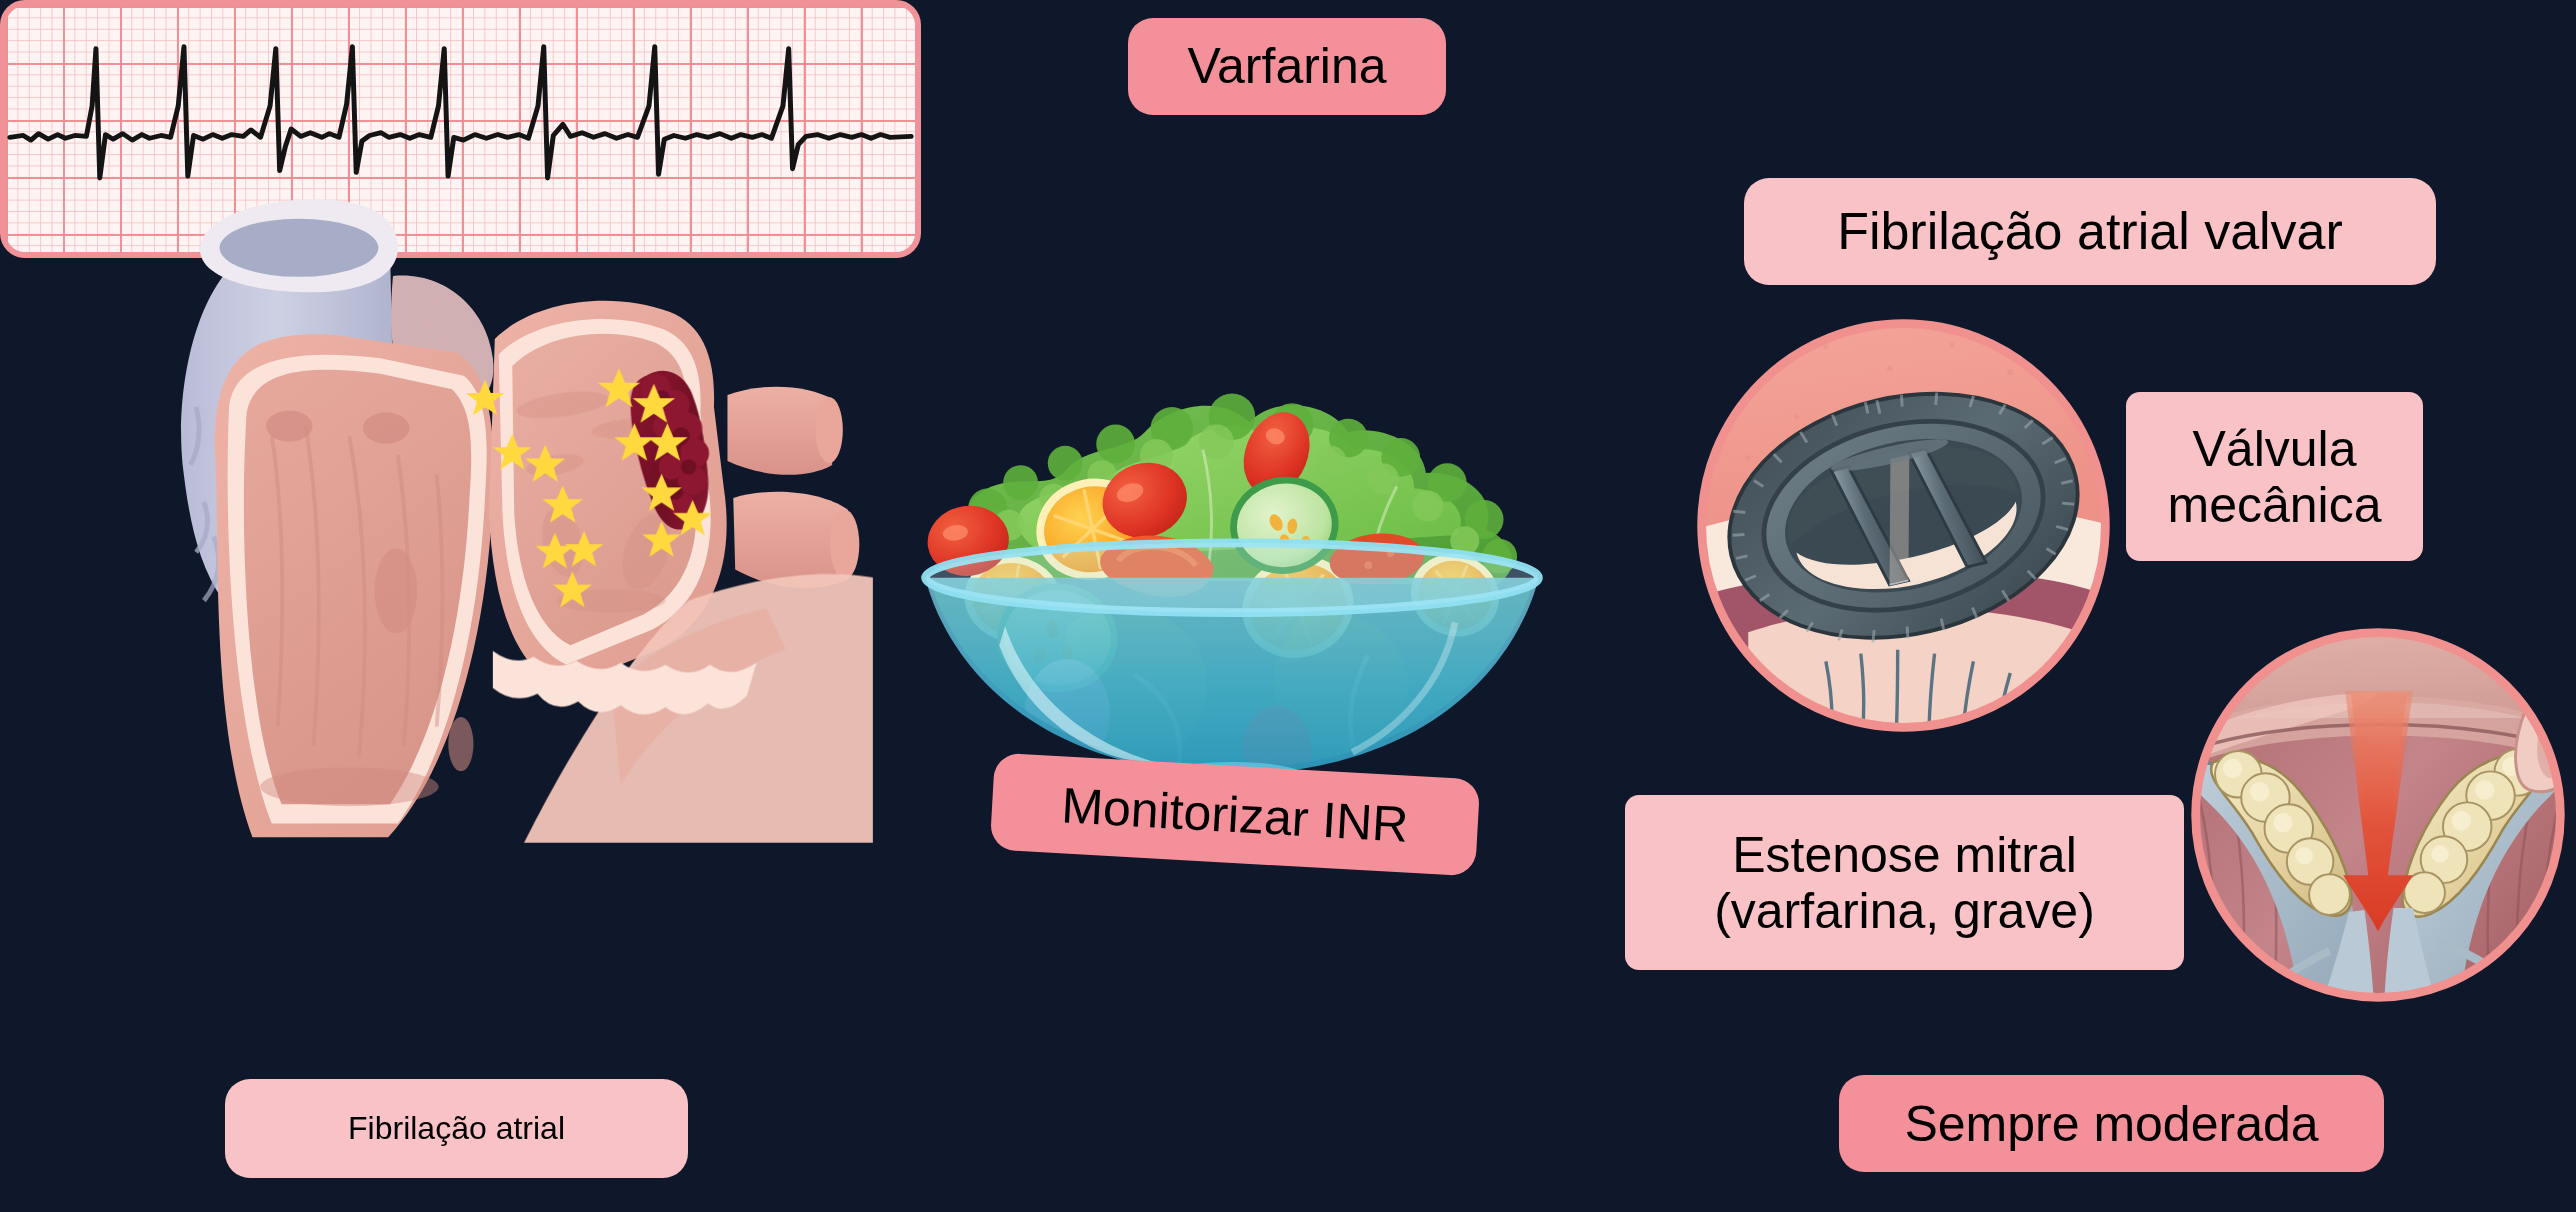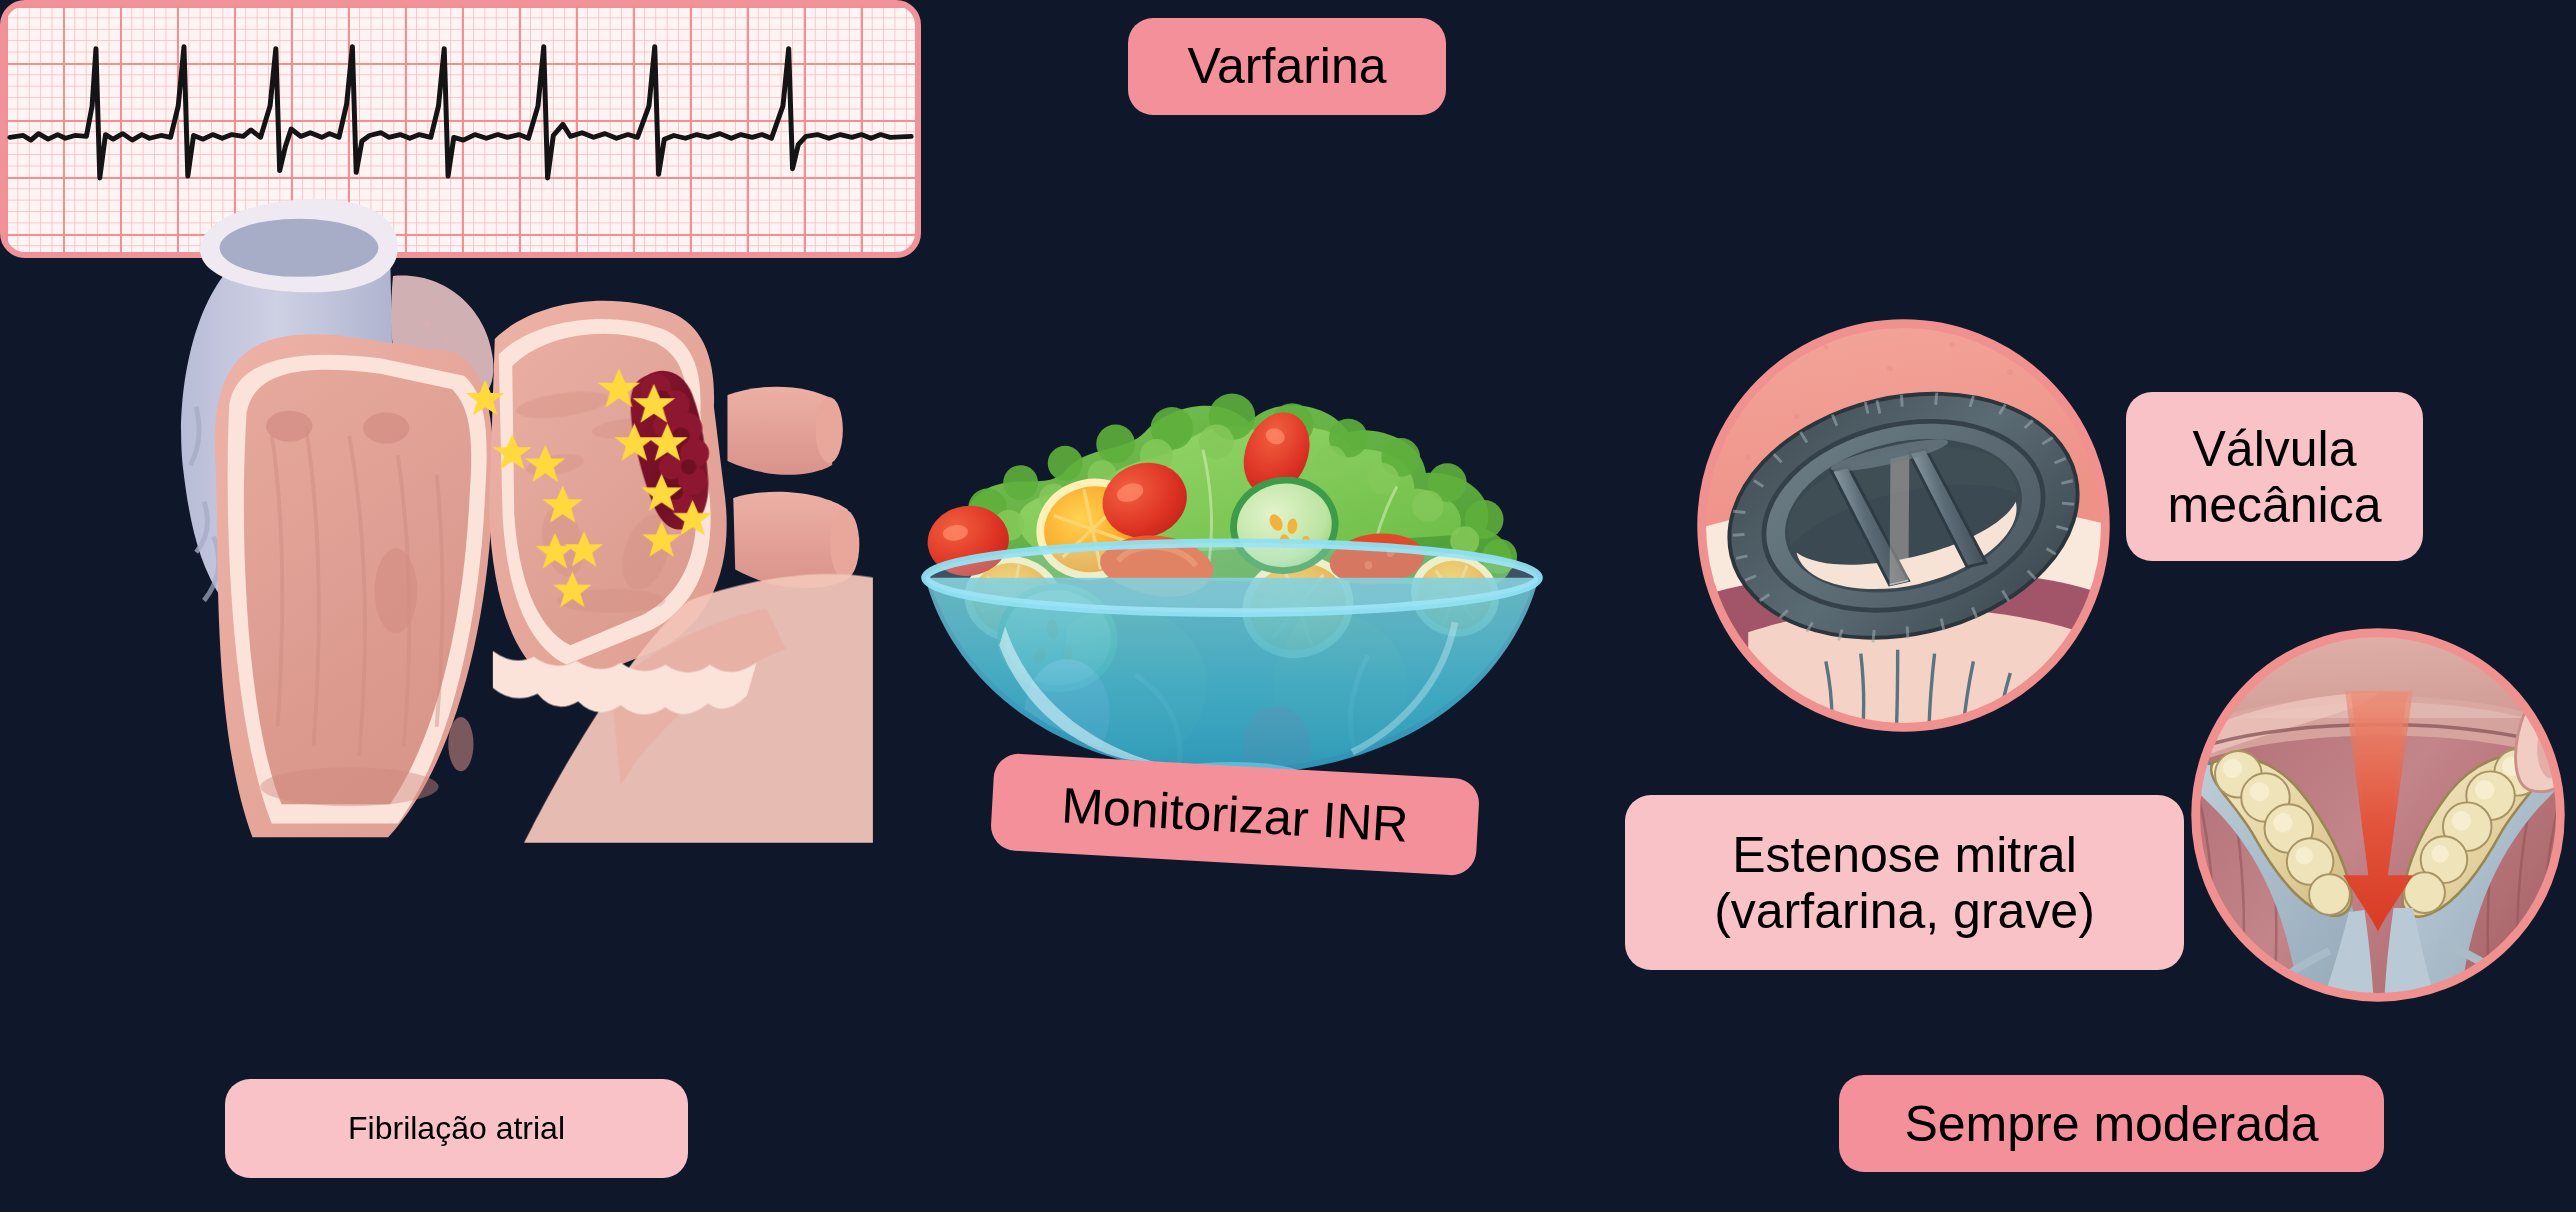--- a/index.html
+++ b/index.html
@@ -18,21 +18,21 @@
     color: #000;
     line-height: 1.12;
     text-align: center;
     white-space: pre;
     border-radius: 25px;
     padding: 5.8px 25px;
     z-index: 40;
   }
   .chip.dark { background: #F4909A; }
   .chip.light { background: #F9C2C6; }
-  .chip.two-line { border-radius: 26px; white-space: normal; }
+  .chip.two-line { border-radius: 14px; white-space: normal; }
 
   
   .art { position: absolute; }
 
   
   #ecg {
     left: 17.5px; top: 827px; width: 921px; height: 258px;
     border: 6.8px solid #F09297;
     border-radius: 25px;
     background-color: #FEF4F4;
@@ -691,20 +691,21 @@
           <path d="M166 72 L236 72 L208 278 L222 278 L200 320 L178 278 L192 278 Z" fill="url(#arrowG)"></path>
           <path d="M172 74 L230 74 L206 262 L236 262 L200 318 L164 262 L194 262 Z" fill="url(#arrowG)"></path>
         </g>
       </g>
       <circle cx="200" cy="200" r="188" fill="none" stroke="#F0908F" stroke-width="9"></circle>
     </svg>
   </div>
 
   <div class="chip dark" id="chip-varfarina" style="left:1128px; top:17.5px; width:318px; height:97px; font-size:50px;">Varfarina</div>
 
+  <div class="chip light" id="chip-fav" style="left:1744px; top:178px; width:692px; height:107px; font-size:52px;">Fibrilação atrial valvar</div>
 
   <div class="chip light two-line" id="chip-valvula" style="left:2126px; top:392px; width:297px; height:169px; font-size:50px;">Válvula
 mecânica</div>
 
   <div class="chip dark" id="chip-inr" style="left:992px; top:766px; width:486px; height:97px; font-size:50px; transform:rotate(3.2deg);">Monitorizar INR</div>
 
   <div class="chip light two-line" id="chip-estenose" style="left:1625px; top:795px; width:559px; height:175px; font-size:50px;">Estenose mitral
 (varfarina, grave)</div>
 
   <div class="chip light" id="chip-fa" style="left:225px; top:1079px; width:463px; height:99px; font-size:32px;">Fibrilação atrial</div>

